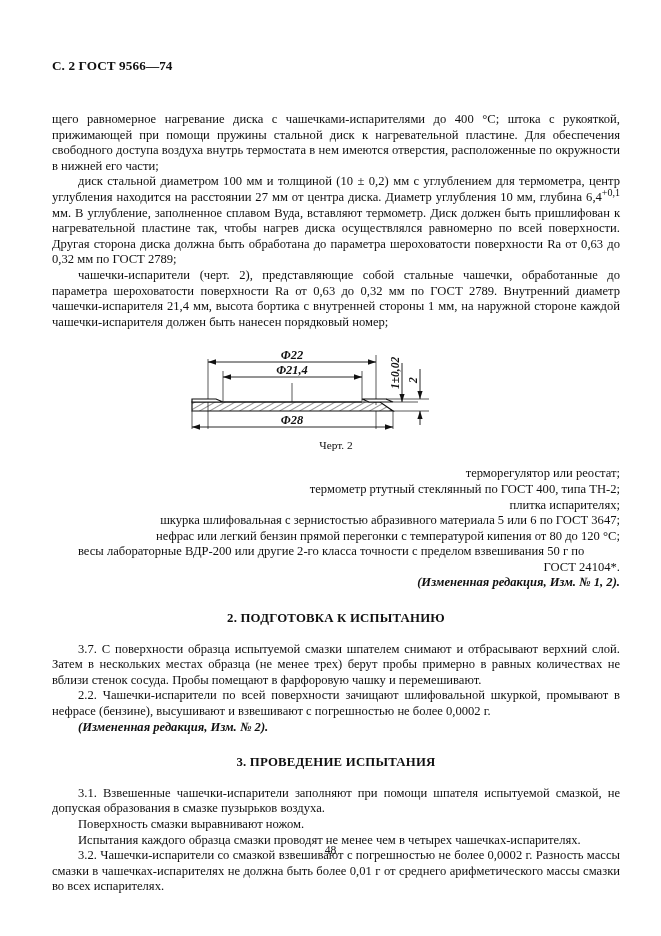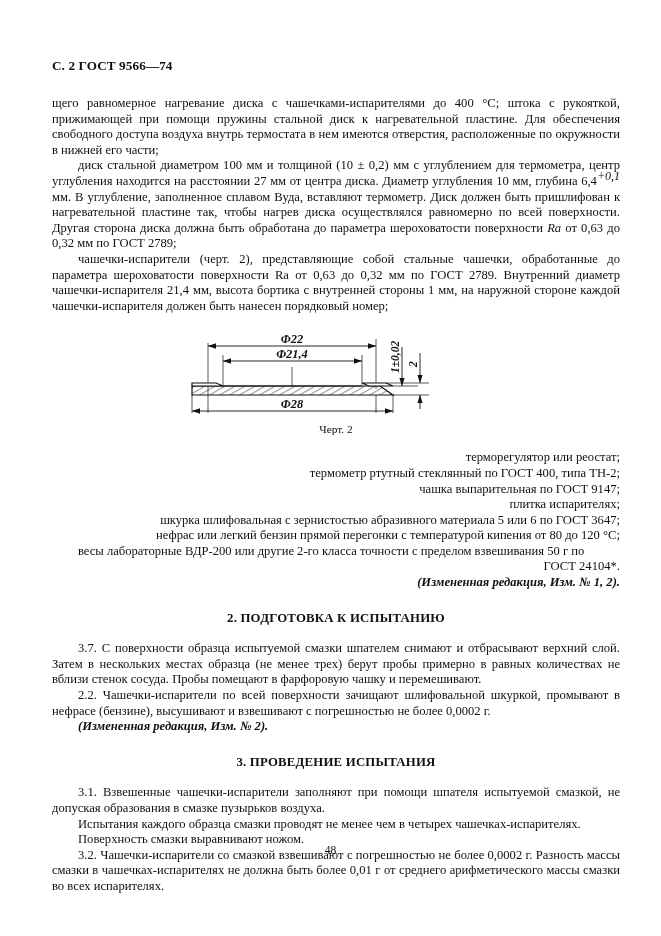--- a/index.html
+++ b/index.html
@@ -25,21 +25,21 @@
   .content {
     position: absolute;
     left: 52px;
     top: 58px;
     width: 568px;
   }
   .page-header {
     font-size: 13.2px;
     font-weight: bold;
     letter-spacing: 0.1px;
-    margin: 0 0 22px 0;
+    margin: 0 0 38px 0;
     white-space: nowrap;
   }
   p {
     margin: 0;
     font-size: 12.6px;
     line-height: 15.6px;
     text-align: justify;
     text-justify: inter-word;
     hyphens: none;
   }
@@ -63,27 +63,25 @@
     font-style: italic;
   }
   .section-title {
     font-weight: bold;
     font-size: 12.8px;
     text-align: center;
     text-indent: 0;
     letter-spacing: 0.2px;
   }
   .sup {
-    font-size: 12px;
+    font-size: 10px;
     vertical-align: super;
     line-height: 0;
-    font-style: italic;
   }
   .ital {
-    font-style: italic;
   }
   .fig-wrap {
     text-align: center;
   }
   .fig-title {
     font-size: 11.4px;
     font-weight: bold;
     text-align: center;
     letter-spacing: 0.1px;
   }
@@ -199,21 +197,20 @@
       </svg>
 
       <div class="fig-caption">Черт. 2</div>
     </div>
 
     <div class="spacer-md"></div>
 
     <div class="list-block">
       <p>терморегулятор или реостат;</p>
       <p>термометр ртутный стеклянный по ГОСТ 400, типа ТН-2;</p>
-      <p>чашка выпарительная по ГОСТ 9147;</p>
       <p>плитка испарителях;</p>
       <p>шкурка шлифовальная с зернистостью абразивного материала 5 или 6 по ГОСТ 3647;</p>
       <p>нефрас или легкий бензин прямой перегонки с температурой кипения от 80 до 120 °C;</p>
       <p style="text-indent:26px; text-align:justify;"><span>весы лабораторные ВДР-200 или другие 2-го класса точности с пределом взвешивания 50 г по</span></p>
       <p class="cont">ГОСТ 24104*.</p>
       <p class="bold-note">(Измененная редакция, Изм. № 1, 2).</p>
     </div>
 
     <div class="spacer-lg"></div>
 
@@ -225,22 +222,22 @@
     <p class="ind">2.2. Чашечки-испарители по всей поверхности зачищают шлифовальной шкуркой, промывают в нефрасе (бензине), высушивают и взвешивают с погрешностью не более 0,0002 г.</p>
     <p class="bold-note">(Измененная редакция, Изм. № 2).</p>
 
     <div class="spacer-lg"></div>
 
     <p class="section-title">3. ПРОВЕДЕНИЕ ИСПЫТАНИЯ</p>
 
     <div class="spacer-md"></div>
 
     <p class="ind">3.1. Взвешенные чашечки-испарители заполняют при помощи шпателя испытуемой смазкой, не допуская образования в смазке пузырьков воздуха.</p>
+    <p class="ind" style="text-align:left;">Поверхность смазки выравнивают ножом.</p>
     <p class="ind" style="text-align:left;">Испытания каждого образца смазки проводят не менее чем в четырех чашечках-испарителях.</p>
-    <p class="ind" style="text-align:left;">Поверхность смазки выравнивают ножом.</p>
     <p class="ind">3.2. Чашечки-испарители со смазкой взвешивают с погрешностью не более 0,0002 г. Разность массы смазки в чашечках-испарителях не должна быть более 0,01 г от среднего арифметического массы смазки во всех испарителях.</p>
 
   </div>
 
 
   <div class="page-number">48</div>
 
 </div>
 
 </body></html>

